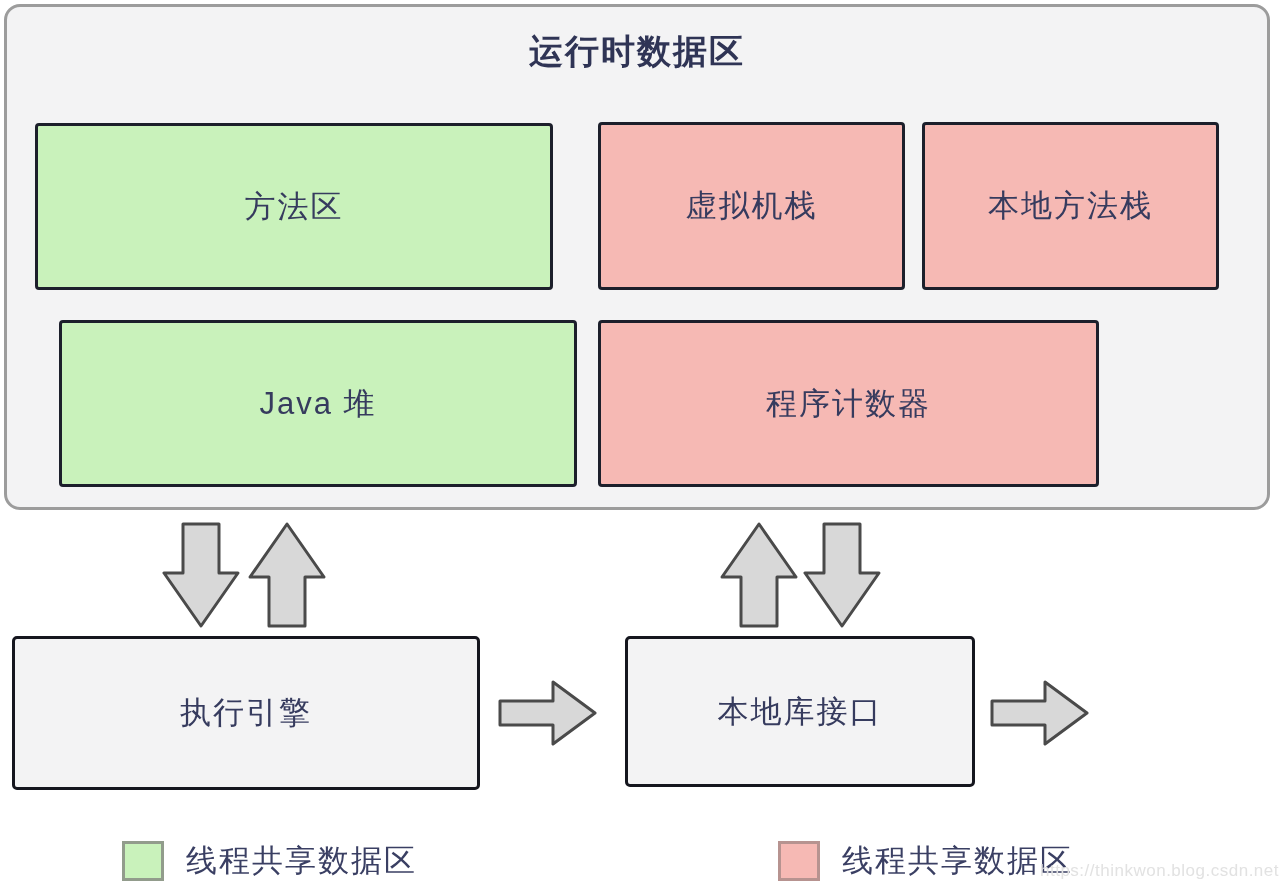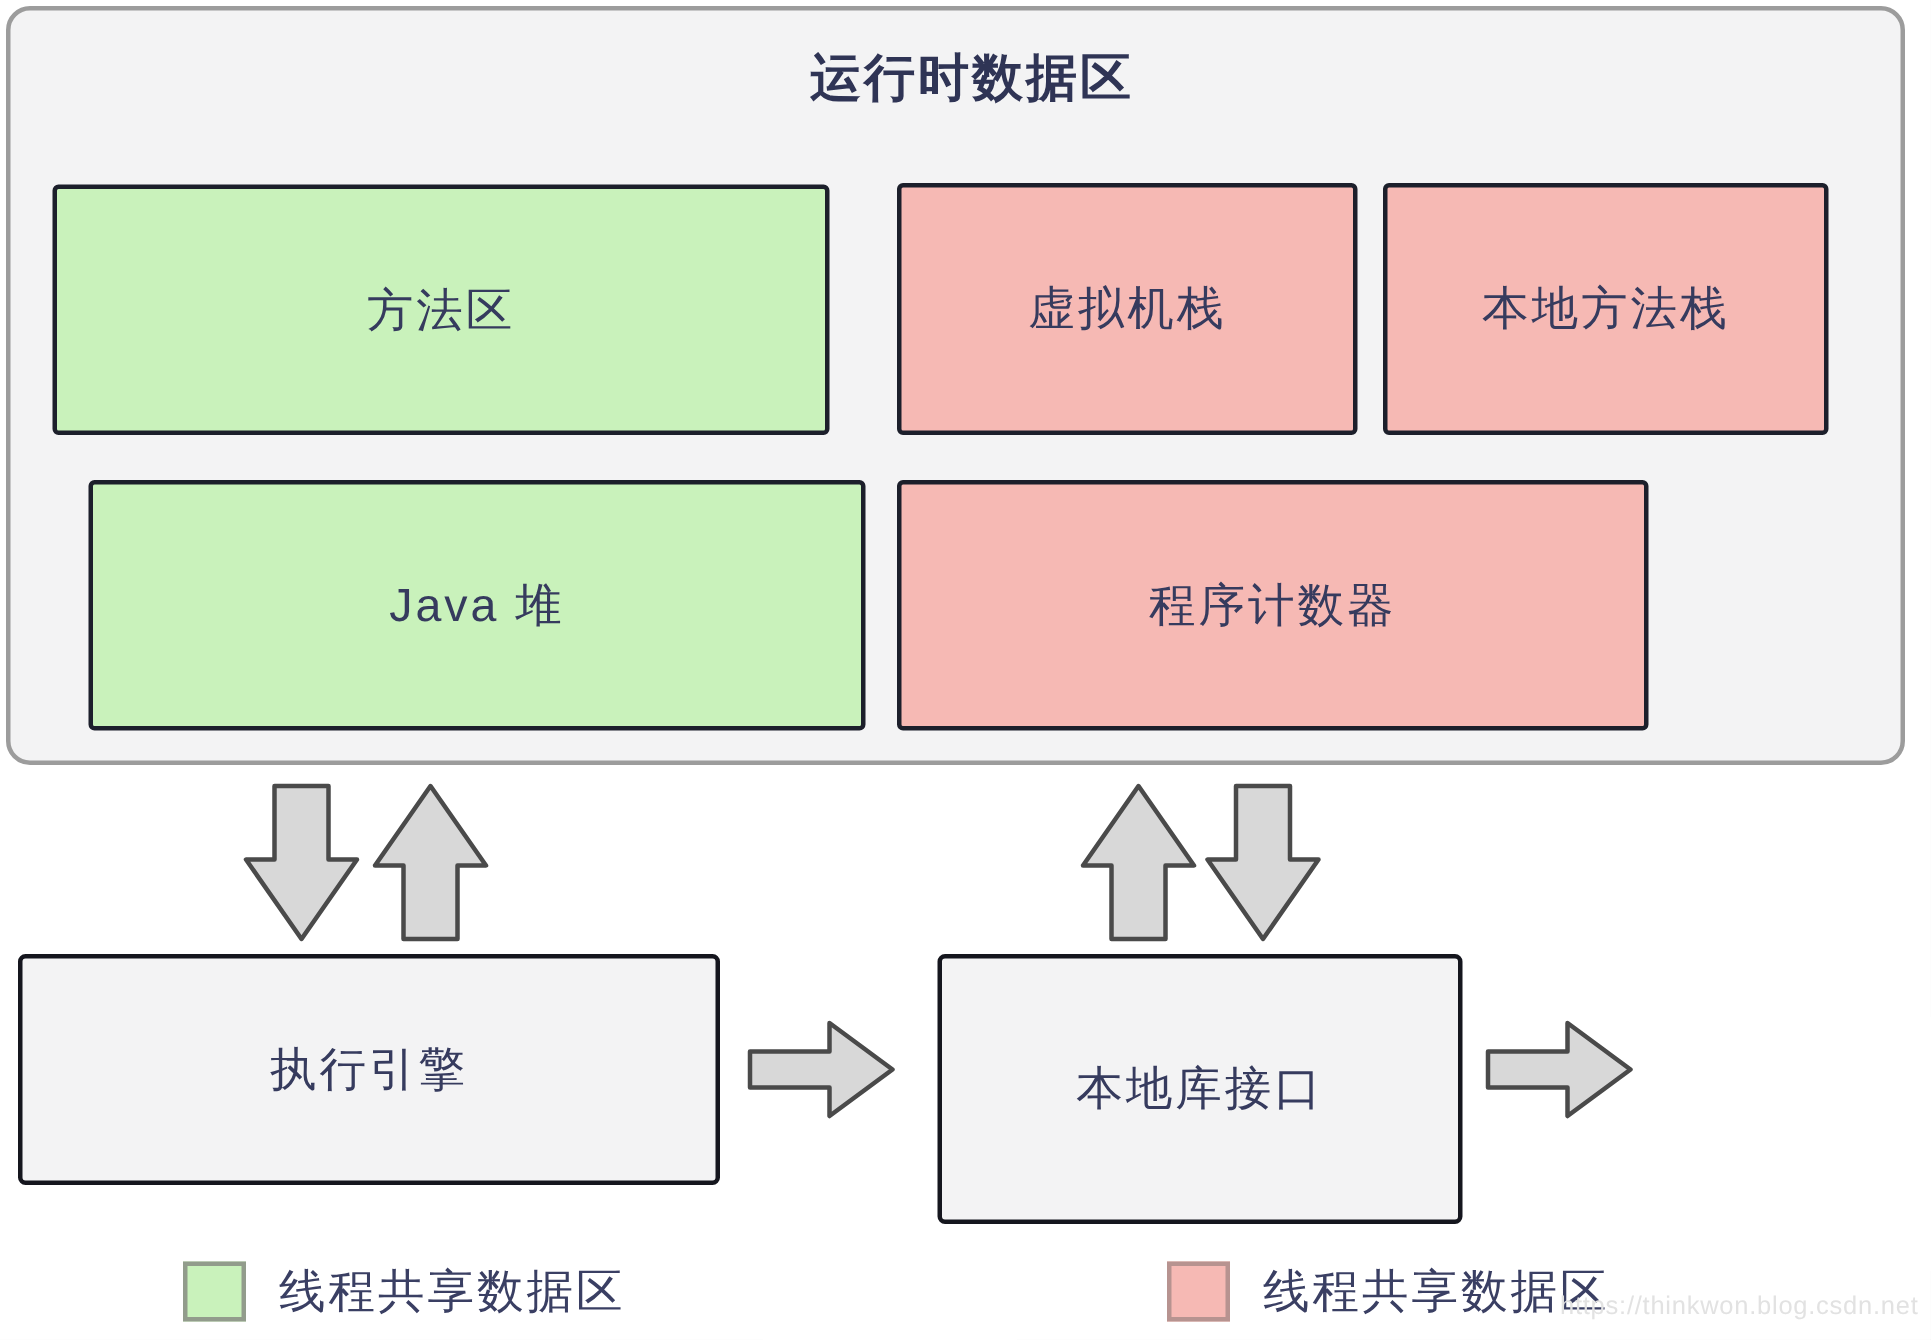--- a/index.html
+++ b/index.html
@@ -9,42 +9,41 @@
   
   .runtime-container{
     position:absolute;left:4px;top:4px;width:1266px;height:506px;
     background:#f3f3f4;border:3px solid #9c9c9c;border-radius:16px;
     box-sizing:border-box;
   }
   .runtime-title{
     position:absolute;left:0;top:22px;width:100%;
     text-align:center;font-size:34px;font-weight:700;color:#2f3455;
     letter-spacing:2px;
-    margin-left:11px;
   }
 
   
   .node{
     position:absolute;box-sizing:border-box;border-radius:4px;
     display:flex;align-items:center;justify-content:center;
     font-size:31px;color:#363b5e;font-weight:500;letter-spacing:2px;
   }
   .node.green{background:#c9f2bb;border:3px solid #1c1f2b;}
   .node.pink{background:#f6b9b4;border:3px solid #1c1f2b;}
   .node.gray{background:#f3f3f4;border:3px solid #15161e;border-radius:5px;}
 
   
   #box-method-area        {left:35px; top:123px; width:518px; height:167px;}
   #box-vm-stack           {left:598px;top:122px; width:307px; height:168px;}
   #box-native-method-stack{left:922px;top:122px; width:297px; height:168px;}
   #box-java-heap          {left:35px; top:320px; width:518px; height:167px;margin-left:24px;}
   #box-program-counter    {left:598px;top:320px; width:501px; height:167px;}
 
   #box-execution-engine   {left:12px; top:636px; width:468px; height:154px;}
-  #box-native-interface   {left:625px;top:636px; width:350px; height:180px;align-items:center;}
+  #box-native-interface   {left:625px;top:636px; width:350px; height:151px;align-items:center;}
 
   .arrow{position:absolute;}
   #arrow-down-left {left:162px;top:522px;}
   #arrow-up-left   {left:248px;top:522px;}
   #arrow-up-right  {left:720px;top:522px;}
   #arrow-down-right{left:803px;top:522px;}
   #arrow-right-1   {left:498px;top:679px;}
   #arrow-right-2   {left:990px;top:679px;}
 
   .end-label{

